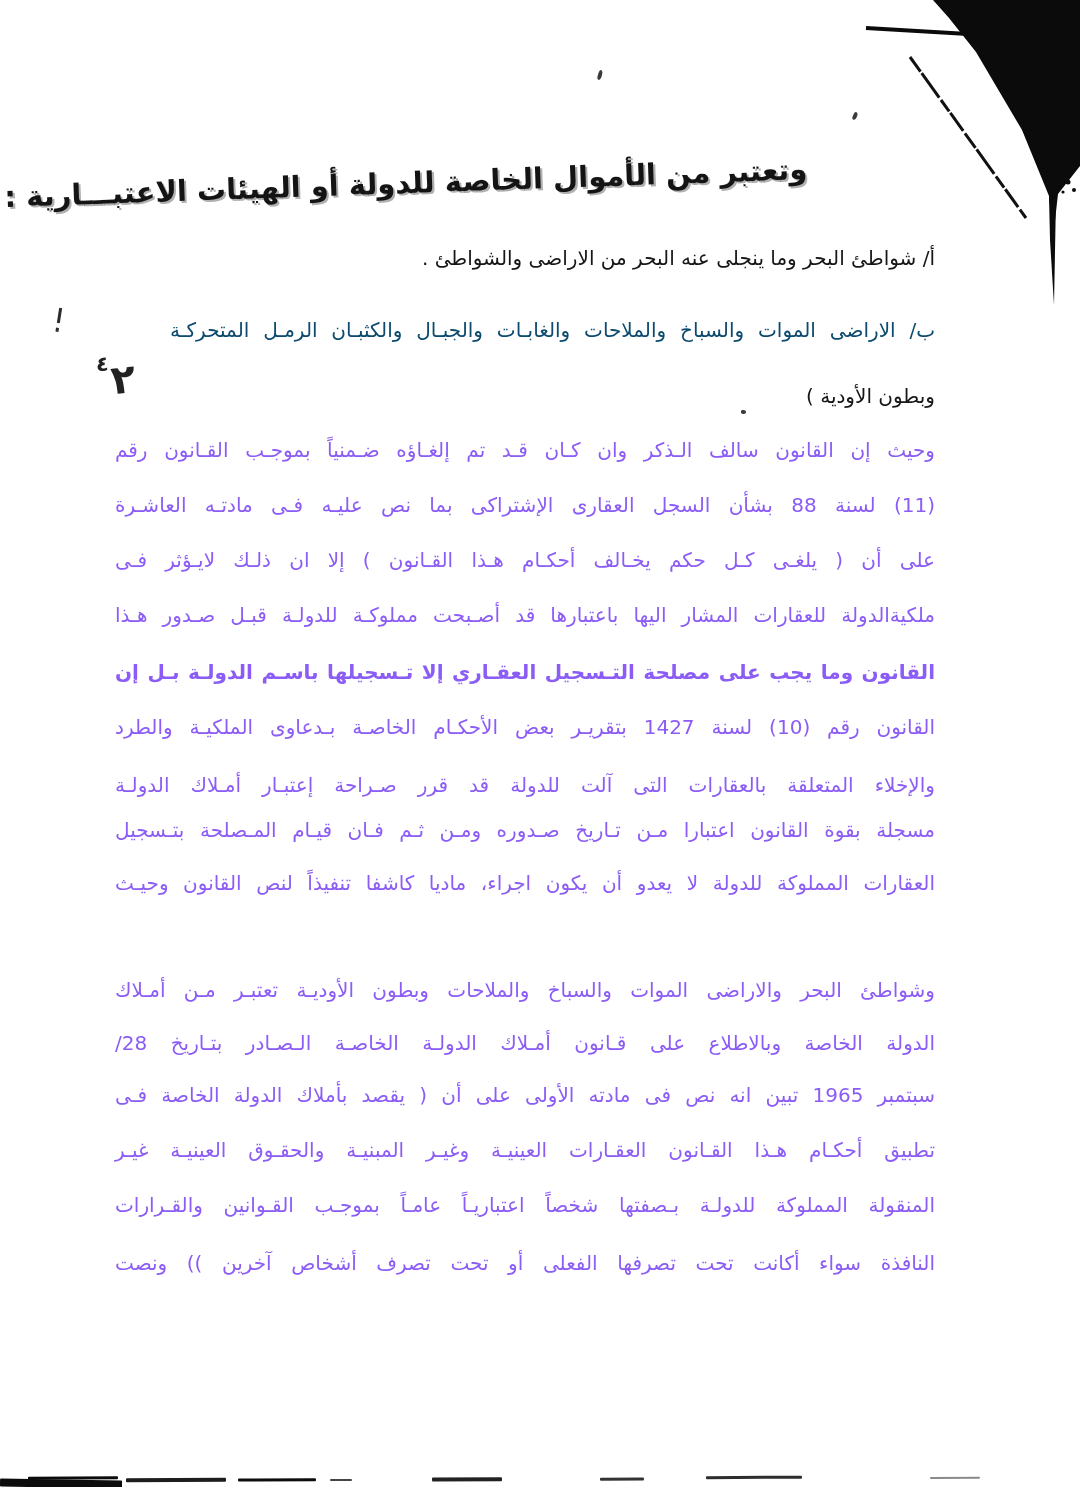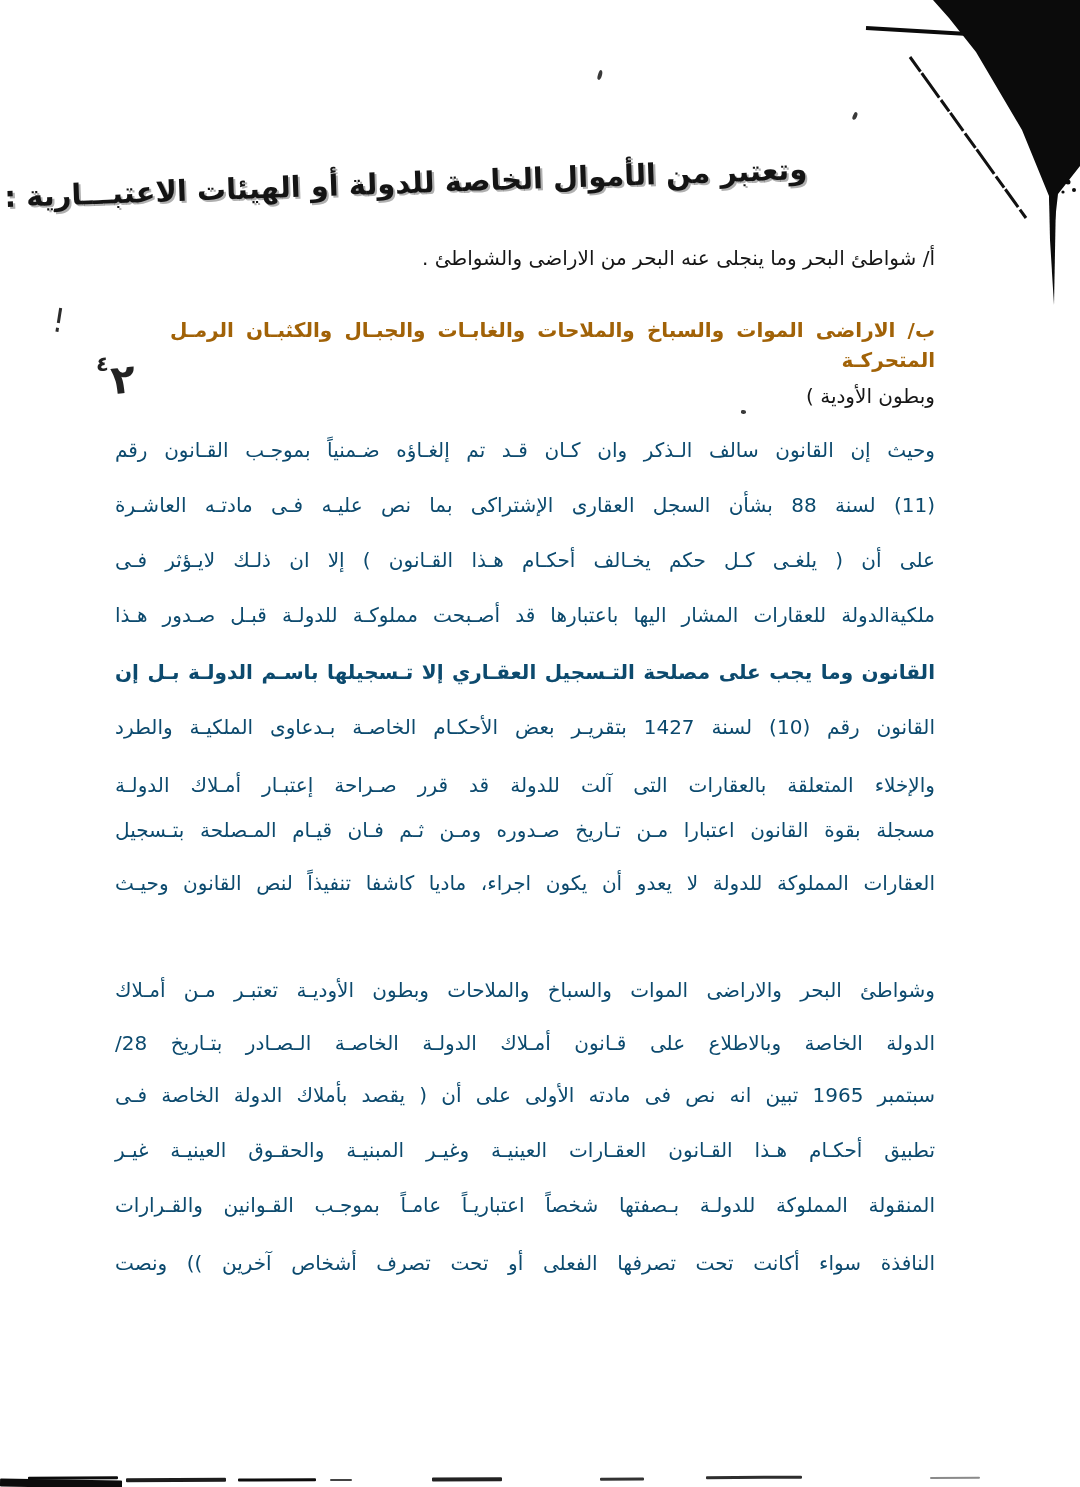--- a/index.html
+++ b/index.html
@@ -28,28 +28,27 @@
   .item-line{
     position:absolute;right:145px;
     font-size:20px;line-height:30px;
     white-space:nowrap;
     color:#161616;
   }
   .item-justified{
     position:absolute;right:145px;width:765px;
     font-size:20px;line-height:30px;
     text-align:justify;text-align-last:justify;
-    color:#a16207;
-    font-weight:bold;
+    color:#0c4a6e;
   }
   .para-line{
     position:absolute;right:145px;width:820px;
     font-size:20px;line-height:30px;
     text-align:justify;text-align-last:justify;
-    color:#0c4a6e;
+    color:#8b5cf6;
   }
   
   .margin-num{
     position:absolute;left:96px;top:352px;
     font-weight:bold;color:#222;
   }
   .margin-num .big{font-size:40px;line-height:40px;display:inline-block;transform:rotate(-6deg);}
   .margin-num .small{font-size:21px;vertical-align:22px;display:inline-block;margin-right:2px;}
   
   .corner-svg{position:absolute;top:0;right:0;width:230px;height:312px;}

